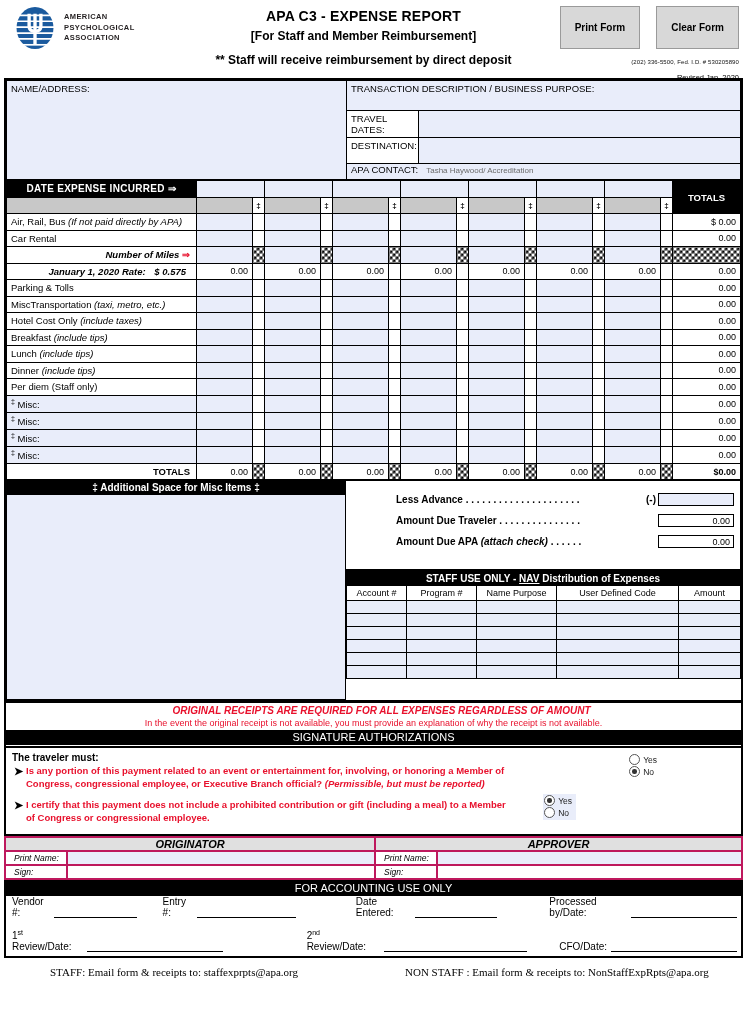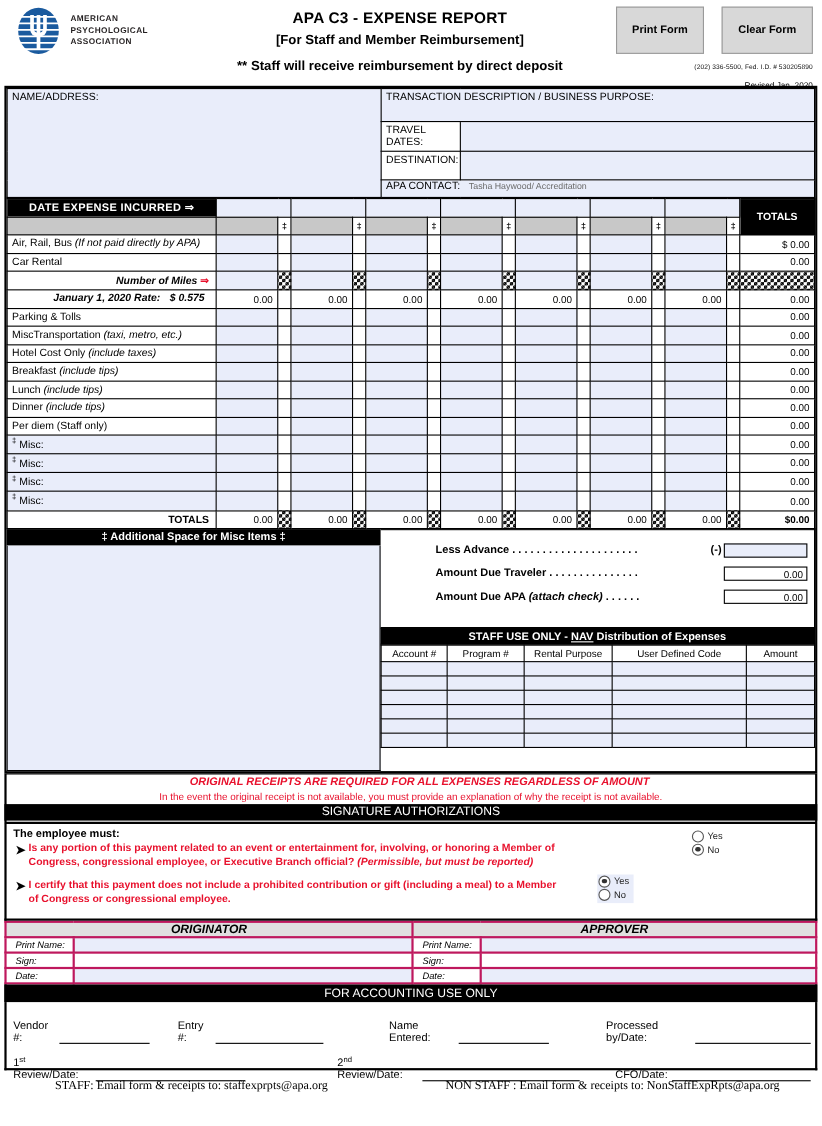--- a/index.html
+++ b/index.html
@@ -118,21 +118,21 @@
     width:4.4px; height:4.4px; border-radius:50%; background:#333;
   }
   .radio-lbl { font-size:8.5px; margin-left:3px; color:#222; }
 
   
   .oa-hdr td { border:1px solid #000; background:#e0e0e0; text-align:center;
                font-style:italic; font-weight:bold; font-size:11px; height:16px; }
   .oa td { border:2px solid #be185d; height:14px; }
   .oa-lab { font-style:italic; font-size:8.5px; padding-left:8px; width:62px; white-space:nowrap; }
   .acc-hdr { background:#000; color:#fff; text-align:center; font-size:11px; height:16px; line-height:16px; }
-  .acct { border:2px solid #000; border-top:none; height:62px; padding:16px 4px 0 6px; font-size:10px; }
+  .acct { border:2px solid #000; border-top:none; height:62px; padding:0 4px 0 6px; font-size:10px; }
   .acct-row { display:flex; align-items:flex-end; margin-bottom:11px; }
   .ul { border-bottom:1px solid #000; display:inline-block; height:11px; }
   .footer { display:flex; padding:8px 8px 0; font-family:"Liberation Serif", serif; font-size:11px;margin-left:38px; }
   .footer .f1 { width:355px; }
 </style>
 </head>
 <body>
 
 <div class="page">
 
@@ -646,21 +646,21 @@
               <col style="width:60px">
               <col style="width:70px">
               <col style="width:80px">
               <col>
               <col style="width:62px">
             </colgroup>
           <tbody>
               <tr>
             <th>Account #</th>
             <th>Program #</th>
-            <th>Rental Purpose</th>
+            <th>Name Purpose</th>
             <th>User Defined Code</th>
             <th>Amount</th>
           </tr>
           <tr>
             <td class="inp"></td>
             <td class="inp"></td>
             <td class="inp"></td>
             <td class="inp"></td>
             <td class="inp"></td>
           </tr>
@@ -705,21 +705,21 @@
     </div>
   </div>
 
   <div class="notice">
     <div class="notice1">ORIGINAL RECEIPTS ARE REQUIRED FOR ALL EXPENSES REGARDLESS OF AMOUNT</div>
     <div class="notice2">In the event the original receipt is not available, you must provide an explanation of why the receipt is not available.</div>
     <div class="sig-hdr" style="margin:2px -2px -2px">SIGNATURE AUTHORIZATIONS</div>
   </div>
 
   <div class="traveler">
-    <div class="tmust">The employee must:</div>
+    <div class="tmust">The traveler must:</div>
 
     <div class="qrow">
       <div class="bullet">➤</div>
       <div class="qtext">
         <span>Is any portion of this payment related to an event or entertainment for, involving, or honoring a Member of Congress, congressional employee, or Executive Branch official?  </span><span class="pi">(Permissible, but must be reported)</span>
       </div>
     </div>
 
     <div class="radios" style="right:84px; top:6px">
       <div class="radio-item">
@@ -766,37 +766,31 @@
       <td class="inp"></td>
       <td class="white oa-lab">Print Name:</td>
       <td class="inp"></td>
     </tr>
     <tr>
       <td class="white oa-lab">Sign:</td>
       <td class="white"></td>
       <td class="white oa-lab">Sign:</td>
       <td class="white"></td>
     </tr>
-    <tr>
-      <td class="white oa-lab">Date:</td>
-      <td class="inp"></td>
-      <td class="white oa-lab">Date:</td>
-      <td class="inp"></td>
-    </tr>
   </tbody>
     </table>
 
   <div class="acc-hdr" style="border-left:2px solid #000;border-right:2px solid #000">FOR ACCOUNTING USE ONLY</div>
   <div class="acct">
     <div class="acct-row">
       <span>Vendor #:</span>
       <span class="ul" style="width:92px;margin-left:4px"></span>
       <span style="margin-left:26px">Entry #:</span>
       <span class="ul" style="width:110px;margin-left:4px"></span>
-      <span style="margin-left:60px">Name Entered:</span>
+      <span style="margin-left:60px">Date Entered:</span>
       <span class="ul" style="width:92px;margin-left:4px"></span>
       <span style="margin-left:52px">Processed by/Date:</span>
       <span class="ul" style="width:118px;margin-left:4px"></span>
     </div>
     <div class="acct-row" style="margin-bottom:0">
       <span><span>1</span><sup style="font-size:7px">st</sup> <span>Review/Date:</span></span>
       <span class="ul" style="width:140px;margin-left:4px"></span>
       <span style="margin-left:84px"><span>2</span><sup style="font-size:7px">nd</sup> <span>Review/Date:</span></span>
       <span class="ul" style="width:148px;margin-left:4px"></span>
       <span style="margin-left:32px">CFO/Date:</span>

